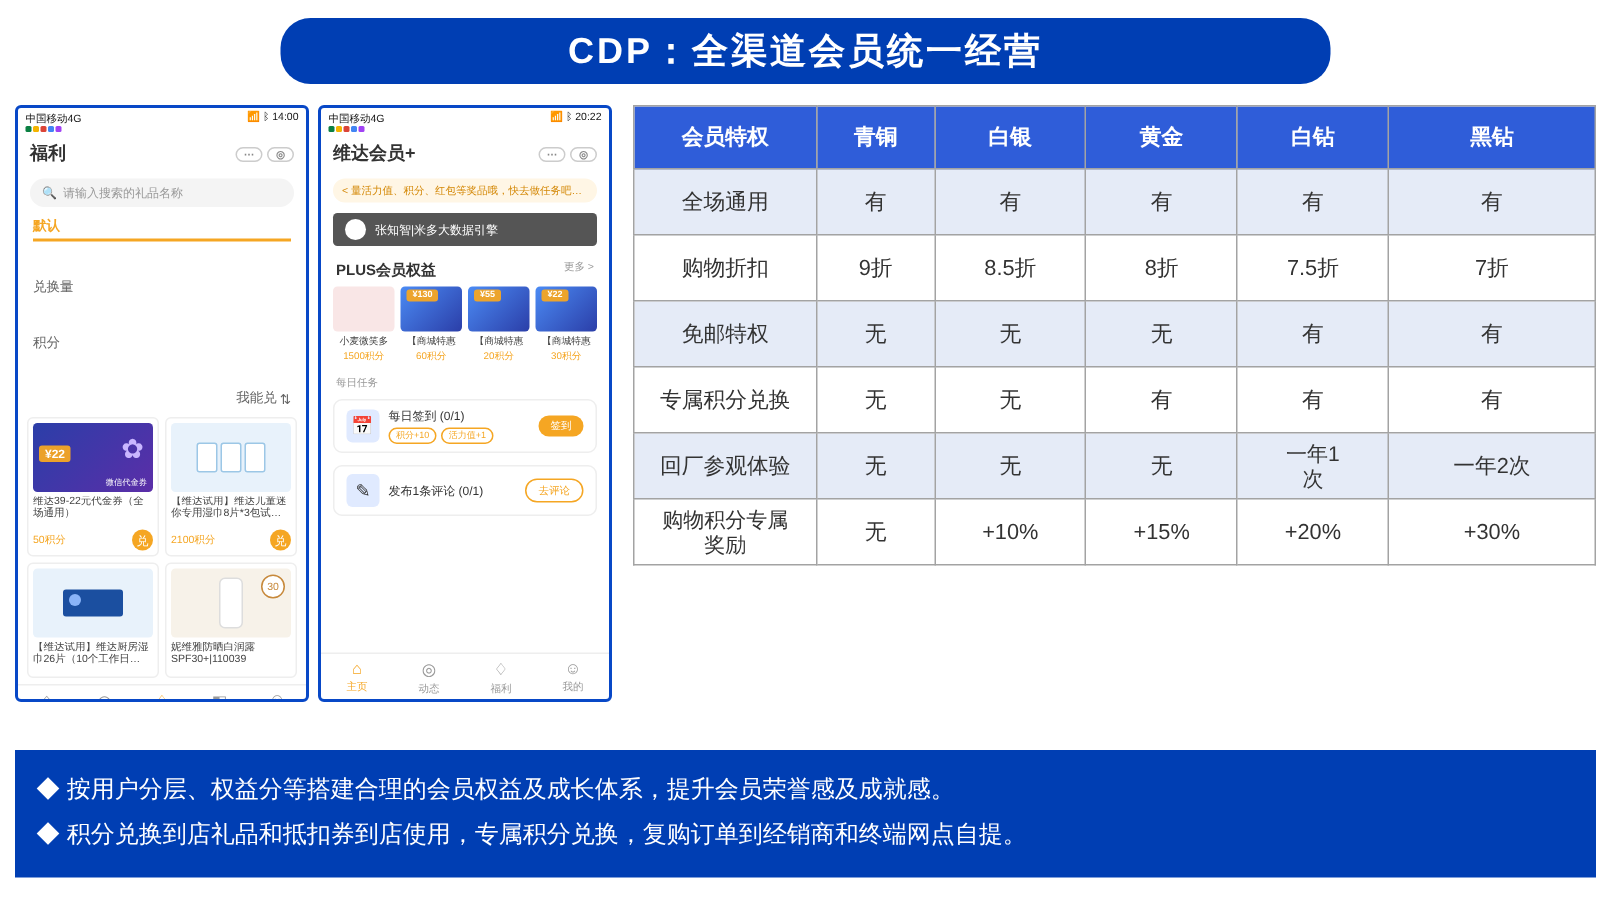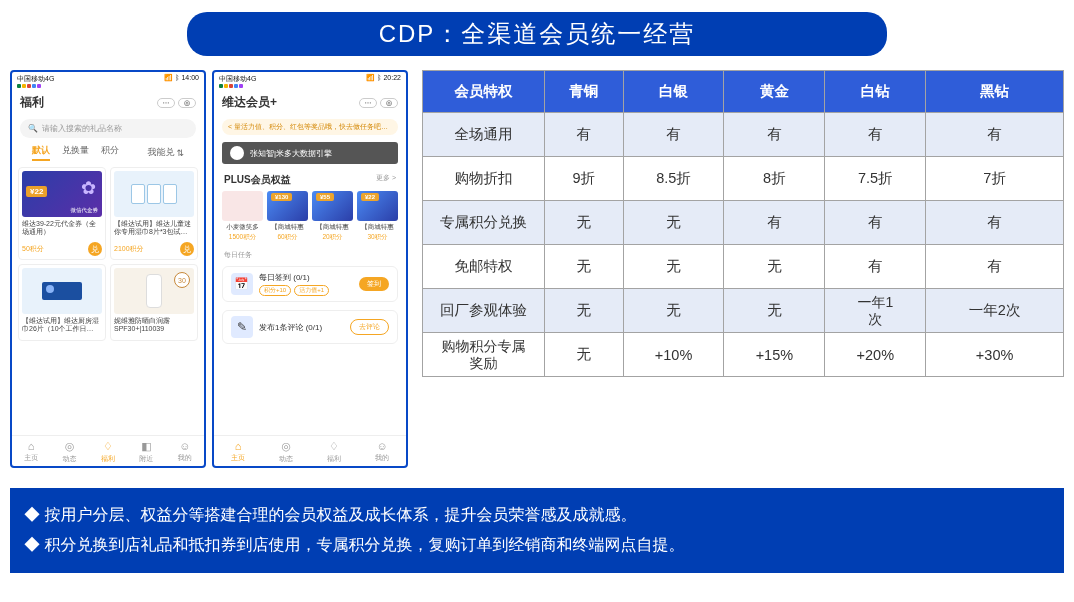--- a/index.html
+++ b/index.html
@@ -10,21 +10,21 @@
     background: #fff;
     position: relative;
     overflow: hidden;
   }
   .title-banner {
     width: 700px;
     margin: 12px auto 14px;
     background: #003eb3;
     color: #fff;
     font-size: 24px;
-    font-weight: 400;
+    font-weight: 700;
     text-align: center;
     padding: 6px 0;
     border-radius: 20px;
     letter-spacing: 2px;
   }
   .content-row {
     display: flex;
     gap: 14px;
     padding: 0 10px;
     align-items: flex-start;
@@ -66,21 +66,21 @@
     margin: 4px 8px;
     background:#f4f4f4;
     border-radius: 14px;
     padding: 4px 8px;
     font-size: 8px;
     color:#999;
     display:flex;
     align-items:center;
     gap:4px;
   }
-  .tabs { display:flex; gap:12px; padding: 2px 20px; font-size:9px; color:#666; }
+  .tabs { display:flex; gap:24px; padding: 2px 10px; font-size:9px; color:#666;flex-direction:column; }
   .tabs .active { color:#f5a623; border-bottom:2px solid #f5a623; padding-bottom:2px; font-weight:600; }
   .tabs .filter { margin-left:auto; display:flex; align-items:center; gap:2px; }
   .grid { display:flex; flex-wrap:wrap; gap:4px; padding:4px 6px; }
   .card {
     width: 88px;
     background:#fff;
     border:1px solid #eee;
     border-radius:4px;
     padding:3px;
     font-size:7px;
@@ -128,21 +128,21 @@
   .priv-table { border-collapse: collapse; flex:1; font-size:14.5px; }
   .priv-table th, .priv-table td { border:1px solid #a3a3a3; text-align:center; padding:0; }
   .priv-table th { background:#2f5dd9; color:#fff; height:42px; font-weight:700; }
   .priv-table td { height:44px; color:#333; }
   .priv-table tbody tr:nth-child(odd) td { background:#e5ebf7; }
   .priv-table tbody tr:nth-child(even) td { background:#ffffff; }
   .priv-table td:first-child { width:122px; }
   .priv-table td.twoline { line-height:1.15; font-size:14px; }
   
   .bullet-box {
-    margin: 20px 10px 0;
+    margin: 32px 10px 0;
     background:#003eb3;
     color:#fff;
     padding: 12px 14px;
     font-size: 16px;
     line-height: 1.9;
   }
   .bullet-box p::before { content: "◆ "; }
   
   .price-tag {
     position:absolute; left:4px; bottom:20px;
@@ -375,32 +375,32 @@
         </tr>
         <tr>
           <td>购物折扣</td>
           <td>9折</td>
           <td>8.5折</td>
           <td>8折</td>
           <td>7.5折</td>
           <td>7折</td>
         </tr>
         <tr>
+          <td>免邮特权</td>
+          <td>无</td>
+          <td>无</td>
+          <td>无</td>
+          <td>有</td>
+          <td>有</td>
+        </tr>
+        <tr>
           <td>专属积分兑换</td>
           <td>无</td>
           <td>无</td>
           <td>有</td>
-          <td>有</td>
-          <td>有</td>
-        </tr>
-        <tr>
-          <td>免邮特权</td>
-          <td>无</td>
-          <td>无</td>
-          <td>无</td>
           <td>有</td>
           <td>有</td>
         </tr>
         <tr>
           <td>回厂参观体验</td>
           <td>无</td>
           <td>无</td>
           <td>无</td>
           <td class="twoline">一年1<br>次</td>
           <td>一年2次</td>

